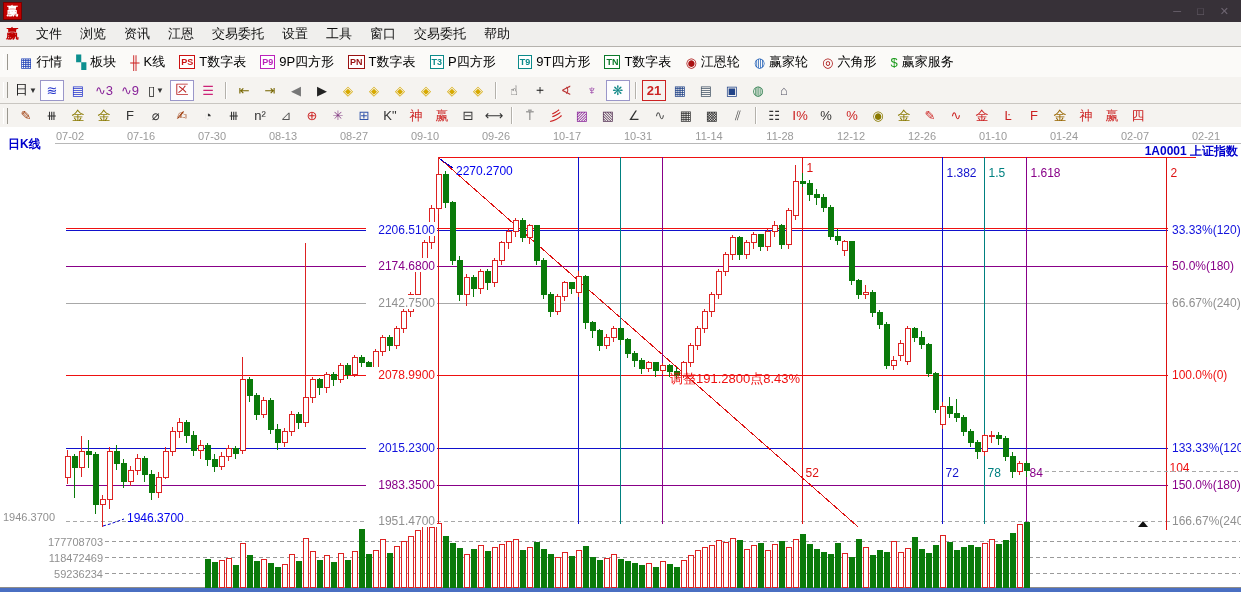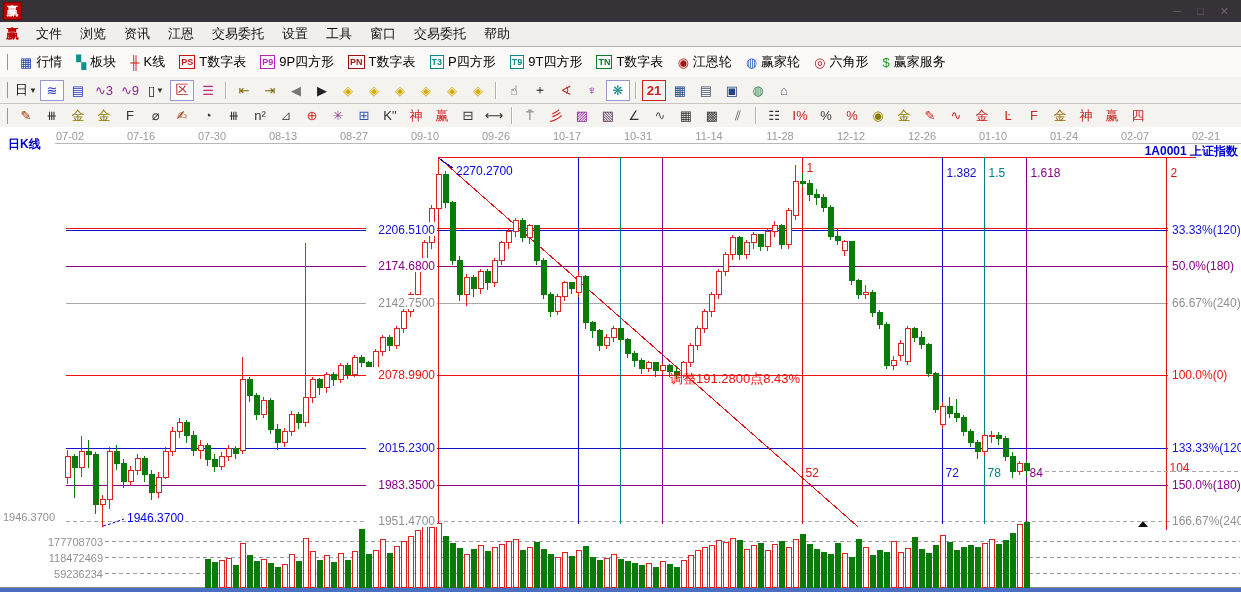--- a/index.html
+++ b/index.html
@@ -84,21 +84,21 @@
     </span>
     <span class="tb1-item">
       <span class="tb-badge" style="color: rgb(153, 17, 17); border-color: rgb(153, 17, 17);">PN</span>
       <span>T数字表</span>
     </span>
     <span class="tb1-item">
       <span class="tb-badge" style="color: rgb(12, 138, 138); border-color: rgb(12, 138, 138);">T3</span>
       <span>P四方形</span>
     </span>
     <span class="tb1-item">
-      <span class="tb-badge" style="color: rgb(12, 138, 138); border-color: rgb(12, 138, 138);">T9</span>
+      <span class="tb-badge" style="color: rgb(12, 138, 138); border-color: rgb(12, 138, 138); margin-left: 8px;">T9</span>
       <span>9T四方形</span>
     </span>
     <span class="tb1-item">
       <span class="tb-badge" style="color: rgb(12, 122, 42); border-color: rgb(12, 122, 42);">TN</span>
       <span>T数字表</span>
     </span>
     <span class="tb1-item">
       <span class="tb-glyph" style="color: rgb(170, 17, 17);">◉</span>
       <span>江恩轮</span>
     </span>

